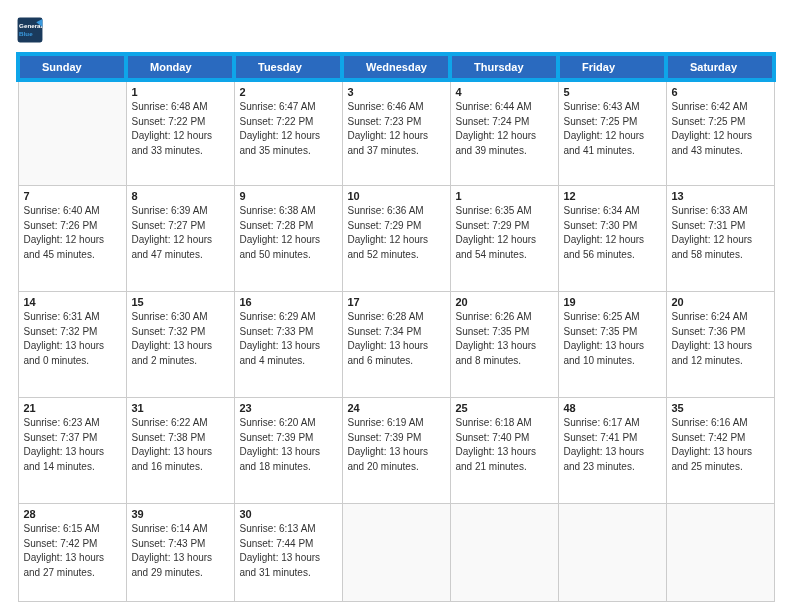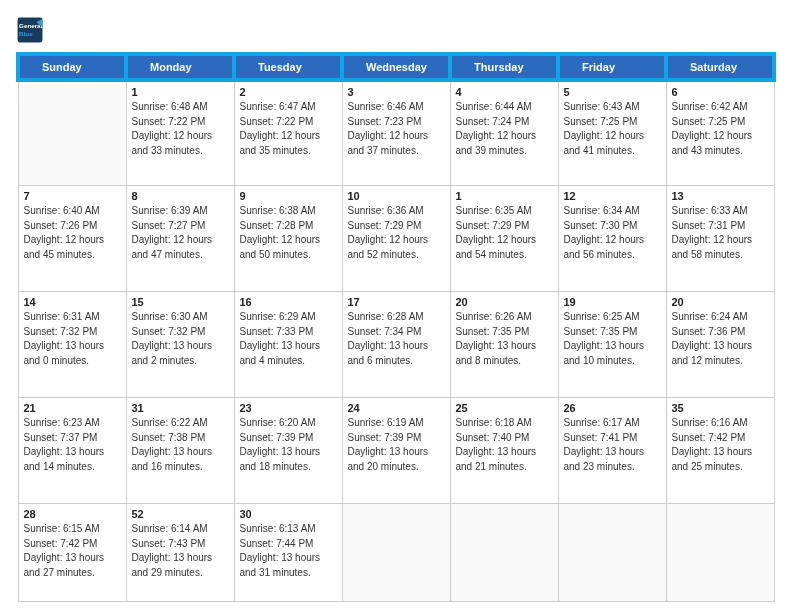--- a/index.html
+++ b/index.html
@@ -221,35 +221,35 @@
           </td>
           <td>
             <span class="day-num">24</span>
             <div class="day-info">Sunrise: 6:19 AM<br>Sunset: 7:39 PM<br>Daylight: 13 hours<br>and 20 minutes.</div>
           </td>
           <td>
             <span class="day-num">25</span>
             <div class="day-info">Sunrise: 6:18 AM<br>Sunset: 7:40 PM<br>Daylight: 13 hours<br>and 21 minutes.</div>
           </td>
           <td>
-            <span class="day-num">26</span>
+            <span class="day-num">48</span>
             <div class="day-info">Sunrise: 6:17 AM<br>Sunset: 7:41 PM<br>Daylight: 13 hours<br>and 23 minutes.</div>
           </td>
           <td>
             <span class="day-num">35</span>
             <div class="day-info">Sunrise: 6:16 AM<br>Sunset: 7:42 PM<br>Daylight: 13 hours<br>and 25 minutes.</div>
           </td>
         </tr>
         <tr class="last-row">
           <td>
             <span class="day-num">28</span>
             <div class="day-info">Sunrise: 6:15 AM<br>Sunset: 7:42 PM<br>Daylight: 13 hours<br>and 27 minutes.</div>
           </td>
           <td>
-            <span class="day-num">52</span>
+            <span class="day-num">39</span>
             <div class="day-info">Sunrise: 6:14 AM<br>Sunset: 7:43 PM<br>Daylight: 13 hours<br>and 29 minutes.</div>
           </td>
           <td>
             <span class="day-num">30</span>
             <div class="day-info">Sunrise: 6:13 AM<br>Sunset: 7:44 PM<br>Daylight: 13 hours<br>and 31 minutes.</div>
           </td>
           <td class="empty-cell"></td>
           <td class="empty-cell"></td>
           <td class="empty-cell"></td>
           <td class="empty-cell"></td>

